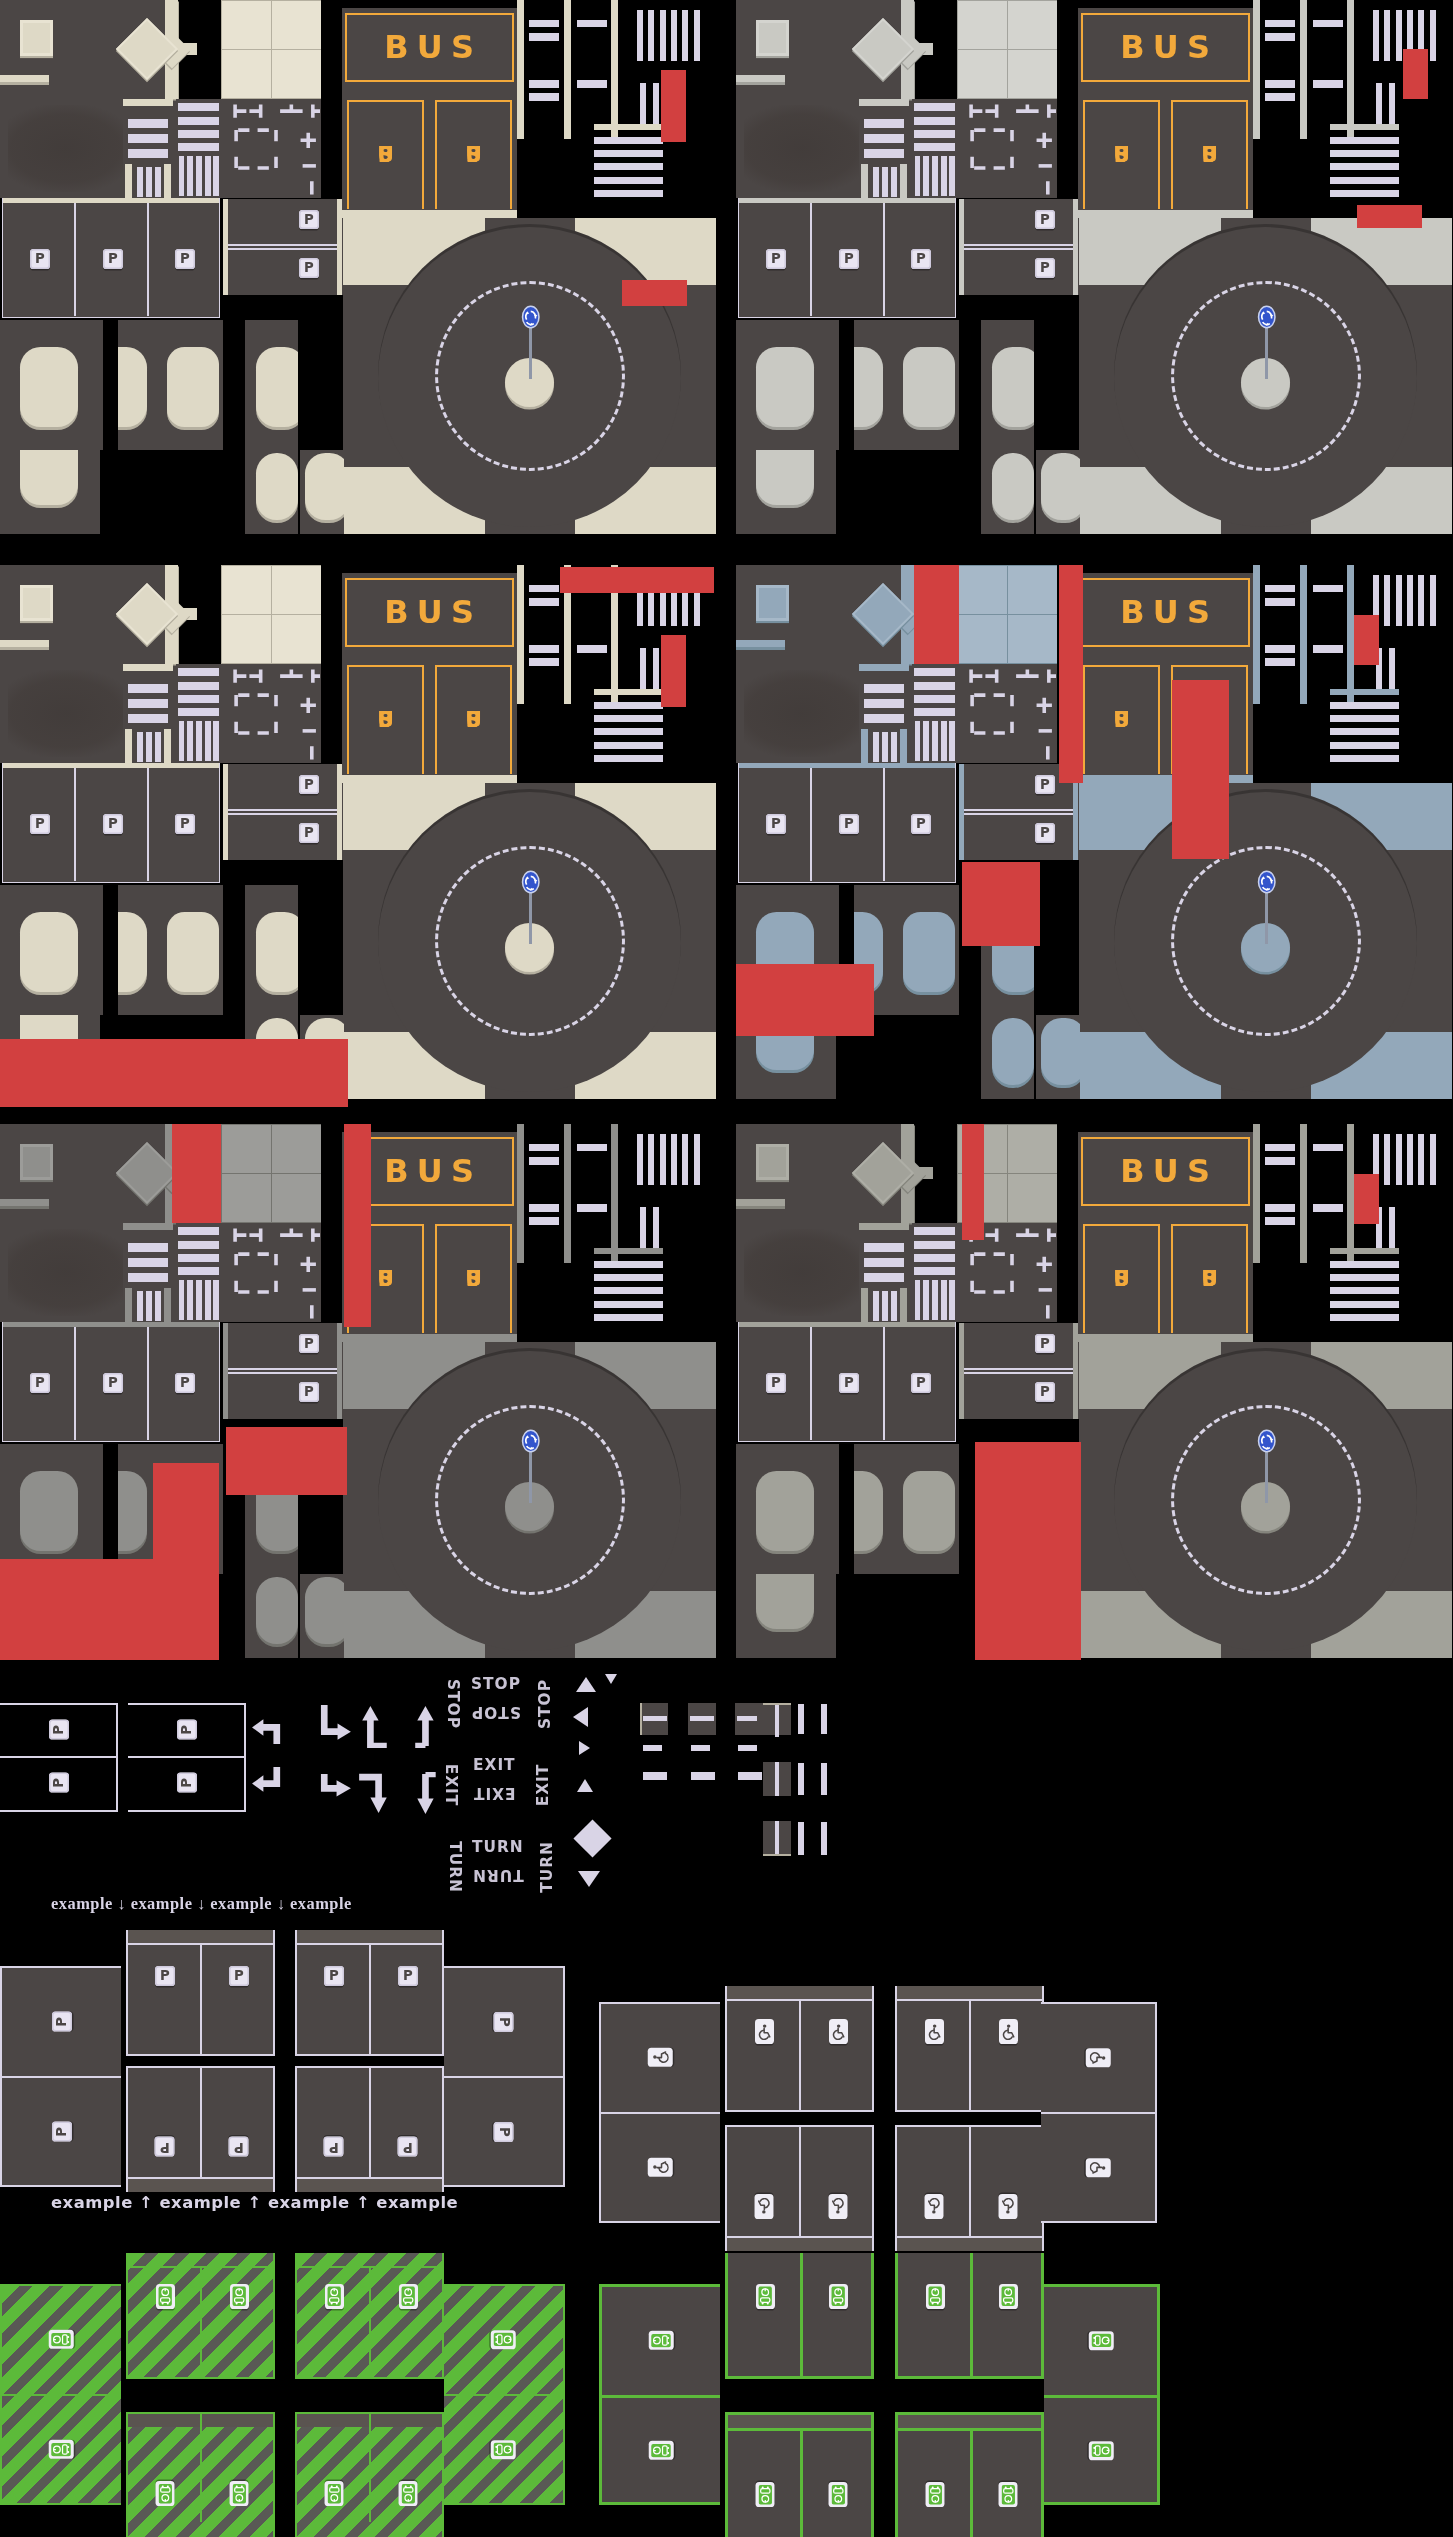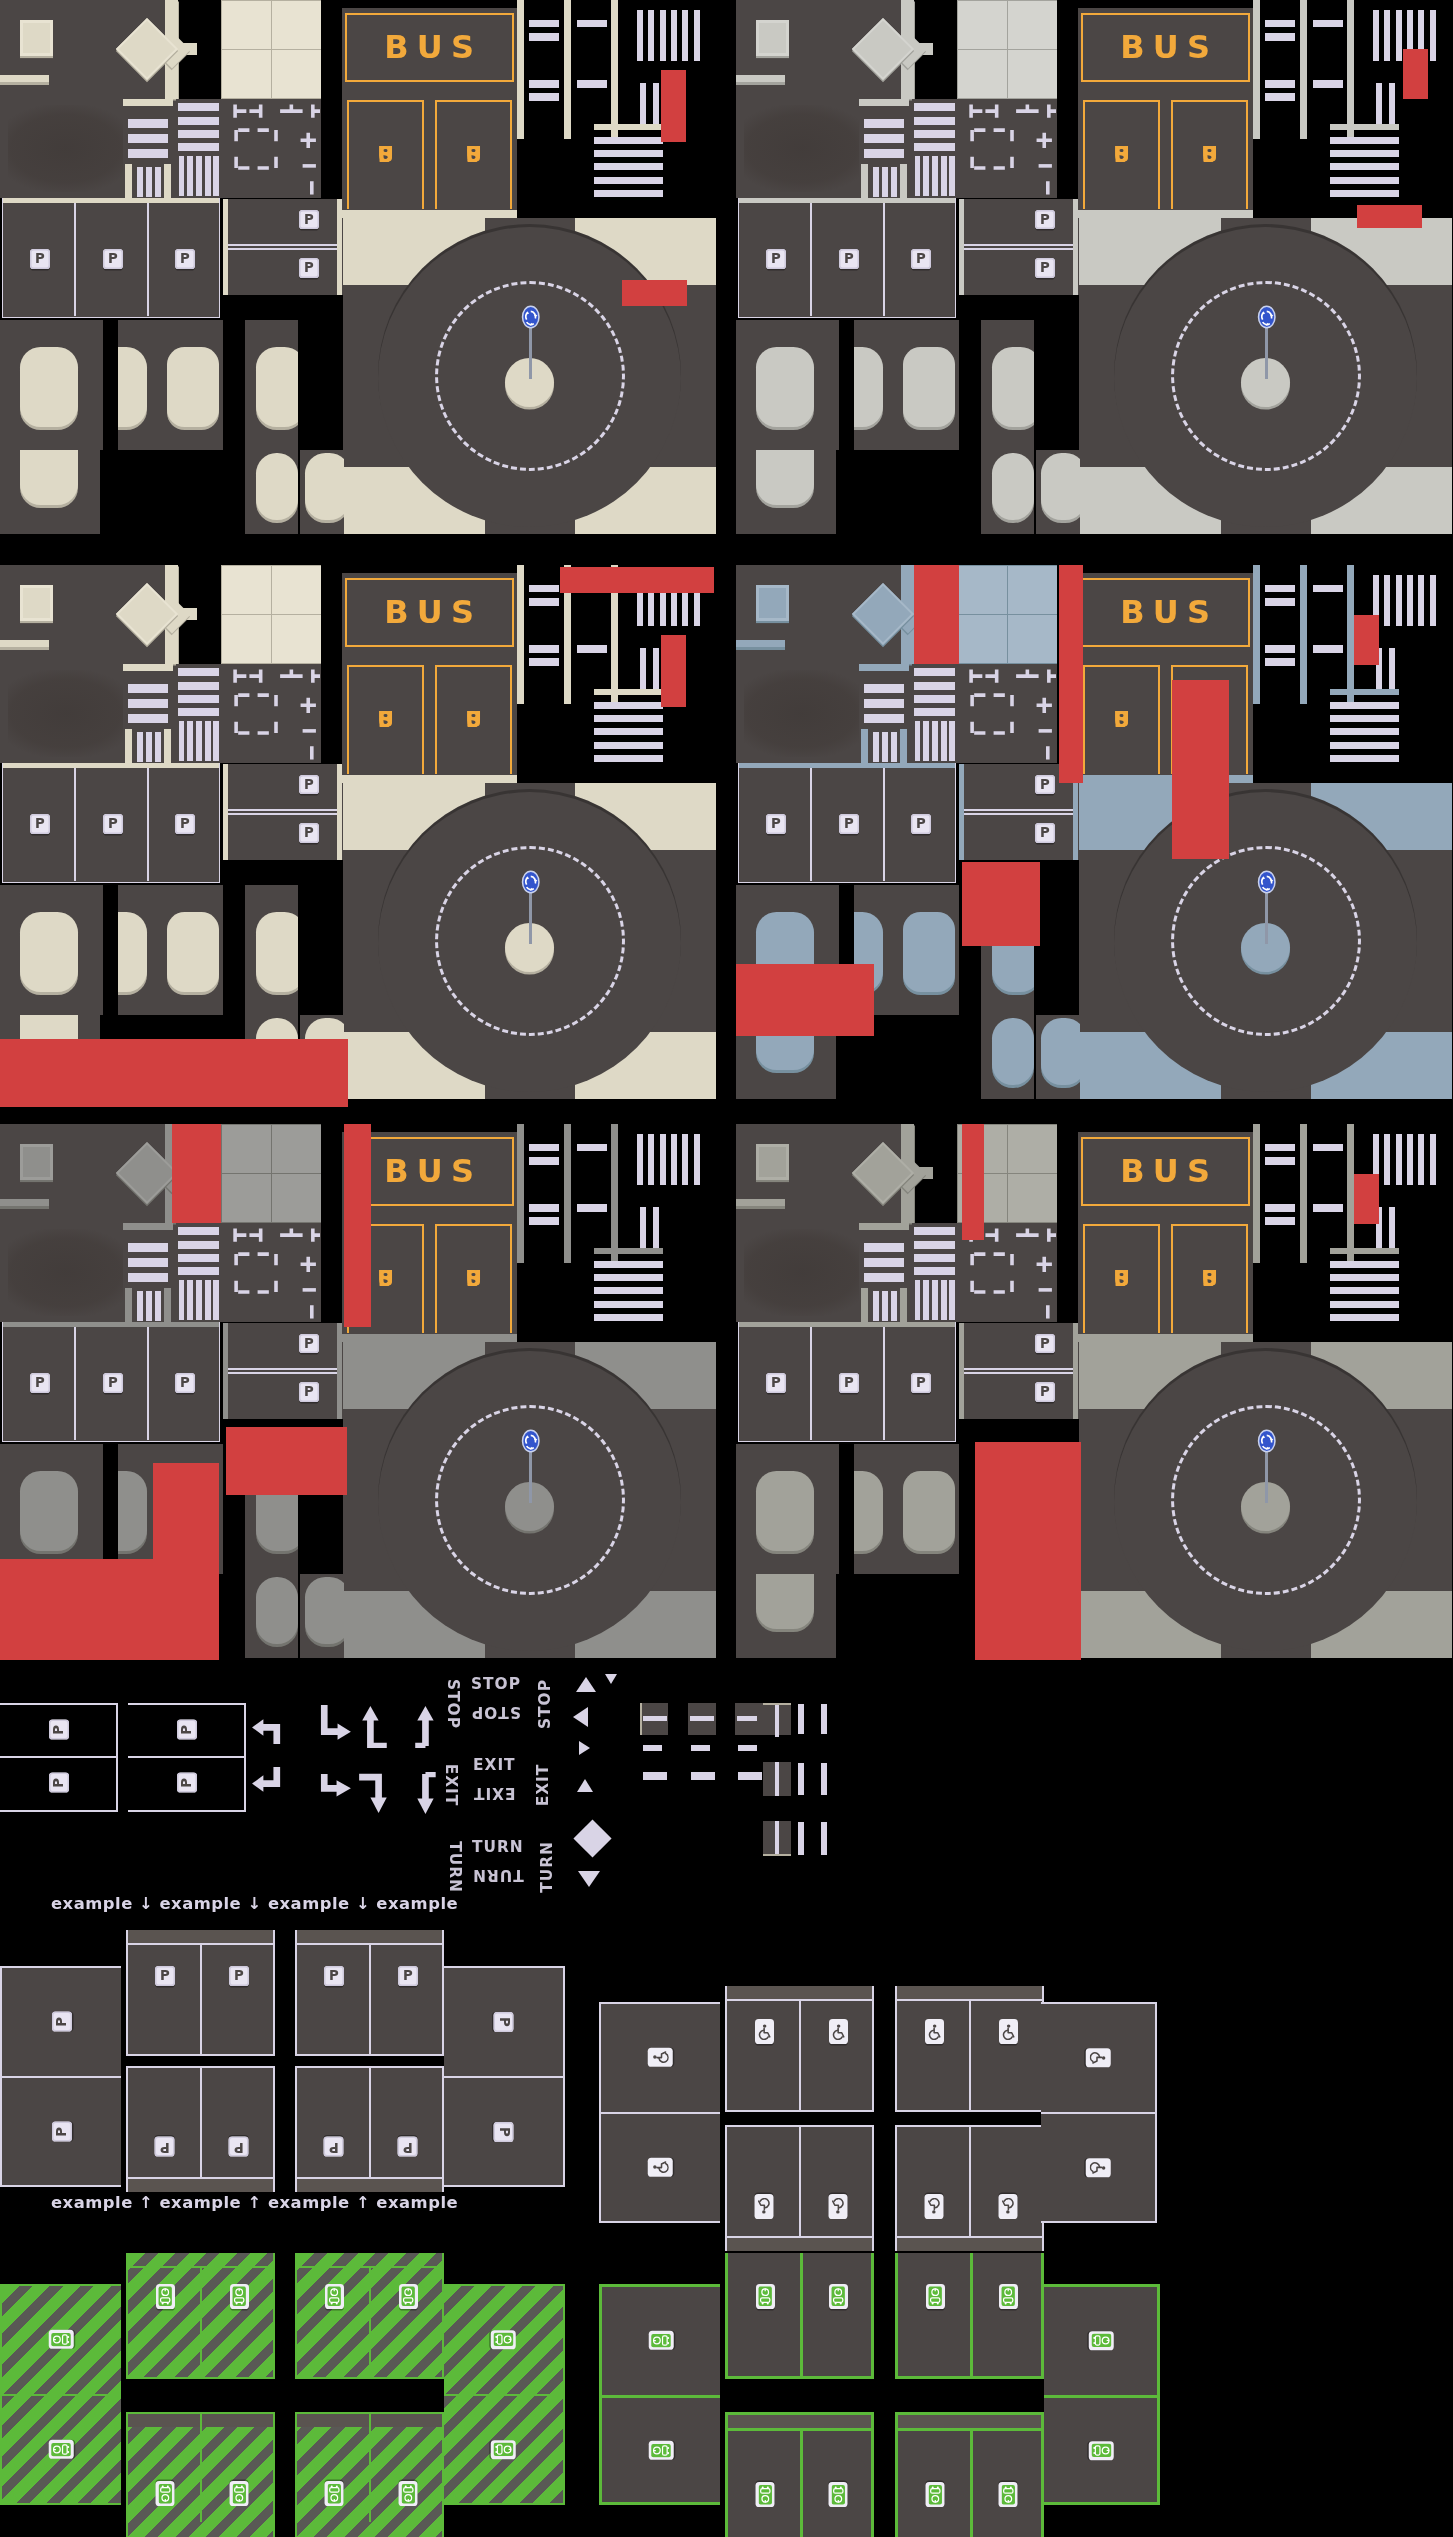--- a/index.html
+++ b/index.html
@@ -1169,21 +1169,21 @@
     <div class="ln" style="left:798px;top:1763px;width:5.6px;height:32px;"></div>
     <div class="ln" style="left:821px;top:1763px;width:5.6px;height:32px;"></div>
     <div class="dk" style="left:763px;top:1821px;width:28px;height:35px;border-bottom:2.1px solid #b5b0a0;">
       <div class="ln" style="left:11.8px;top:0;width:4.6px;height:33px;"></div>
     </div>
     <div class="ln" style="left:798px;top:1822px;width:5.6px;height:33px;"></div>
     <div class="ln" style="left:821px;top:1822px;width:5.6px;height:33px;"></div>
   </div>
 
   <div id="examples" style="left:0;top:0;width:100%;height:100%;">
-    <span class="caption" style="left:51px;top:1894px;">example ↓ example ↓ example ↓ example</span>
+    <span class="caption" style="left:51px;top:1894px;font-family:Liberation Serif, serif;">example ↓ example ↓ example ↓ example</span>
     <span class="caption" style="left:51px;top:2193px;">example ↑ example ↑ example ↑ example</span>
 
     <div class="exb v2l" style="left:0;top:1966px;width:121px;height:221px;">
       <div class="mid"></div>
       <div class="p-badge rotl" style="left:50px;top:44px;">P</div>
       <div class="p-badge rotl" style="left:50px;top:154px;">P</div>
     </div>
     <div class="exb h2t" style="left:126px;top:1930px;width:149px;height:126px;">
       <div class="band"></div>
         <div class="tl"></div>

